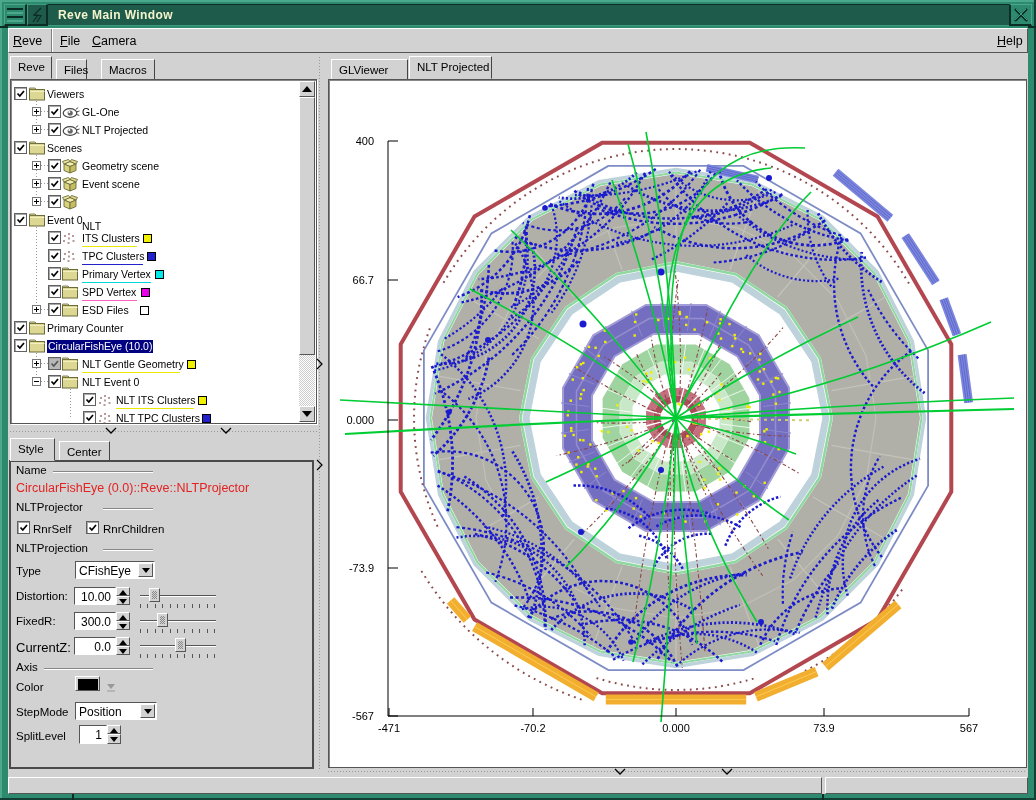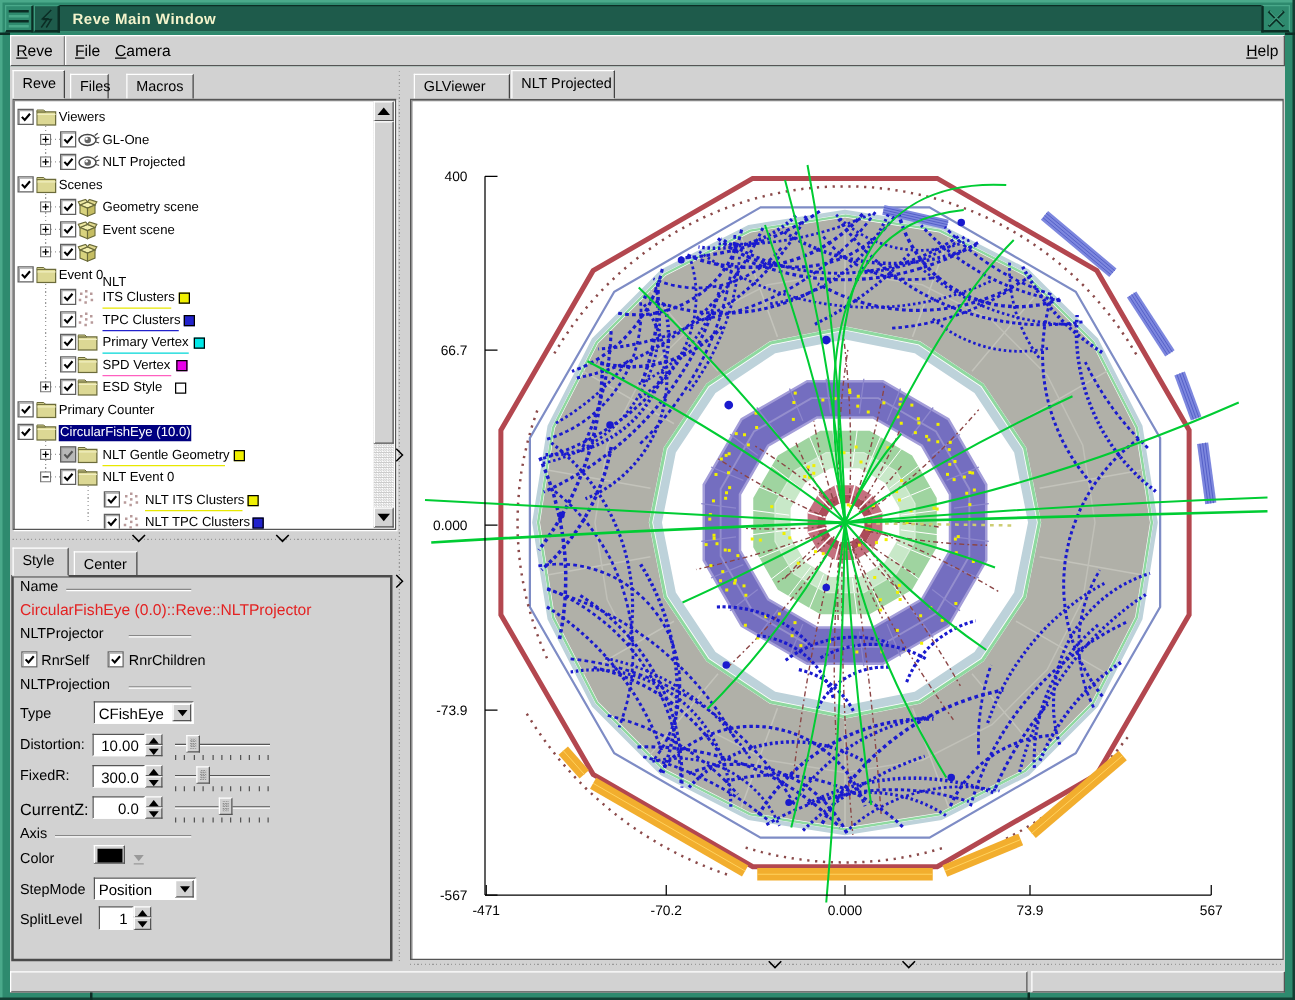--- a/index.html
+++ b/index.html
@@ -254,21 +254,21 @@
 <div style="position:absolute;left:48px;top:303px;width:13px;height:13px;background:#fff;border:1px solid #606060;box-shadow:inset 1px 1px 0 #a8a8a8">
         <svg width="11" height="11" viewBox="0 0 11 11" style="position:absolute;left:0;top:0">
           <path d="M2.5,5.5 L4.8,8 L9,3" stroke="#000" stroke-width="1.7" fill="none"></path>
         </svg>
       </div>
 <div style="position:absolute;left:62px;top:303px"><svg width="17" height="14" viewBox="0 0 17 14">
           <rect x="0.5" y="2.5" width="15" height="10.5" fill="#dcd894" stroke="#6b6b3a"></rect>
           <path d="M0.5,2.5 L0.5,1 L6,1 L7.5,2.5 Z" fill="#dcd894" stroke="#6b6b3a" stroke-width="0.8"></path>
           <line x1="1" y1="4.5" x2="15.5" y2="4.5" stroke="#f2efc0" stroke-width="1"></line>
         </svg></div>
-<div style="position:absolute;left:82px;top:304px;font-size:10.5px;line-height:13px;white-space:pre;" class="tl" id="lbl307">ESD Style</div>
+<div style="position:absolute;left:82px;top:304px;font-size:10.5px;line-height:13px;white-space:pre;" class="tl" id="lbl307">ESD Files</div>
 <div style="position:absolute;left:140px;top:306px;width:9px;height:9px;background:#fff;border:1px solid #000"></div>
 <div style="position:absolute;left:14px;top:321px;width:13px;height:13px;background:#fff;border:1px solid #606060;box-shadow:inset 1px 1px 0 #a8a8a8">
         <svg width="11" height="11" viewBox="0 0 11 11" style="position:absolute;left:0;top:0">
           <path d="M2.5,5.5 L4.8,8 L9,3" stroke="#000" stroke-width="1.7" fill="none"></path>
         </svg>
       </div>
 <div style="position:absolute;left:29px;top:321px"><svg width="17" height="14" viewBox="0 0 17 14">
           <rect x="0.5" y="2.5" width="15" height="10.5" fill="#dcd894" stroke="#6b6b3a"></rect>
           <path d="M0.5,2.5 L0.5,1 L6,1 L7.5,2.5 Z" fill="#dcd894" stroke="#6b6b3a" stroke-width="0.8"></path>
           <line x1="1" y1="4.5" x2="15.5" y2="4.5" stroke="#f2efc0" stroke-width="1"></line>

